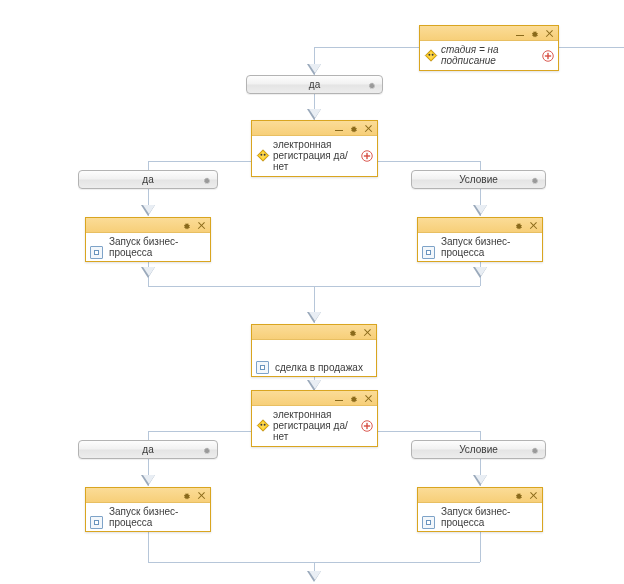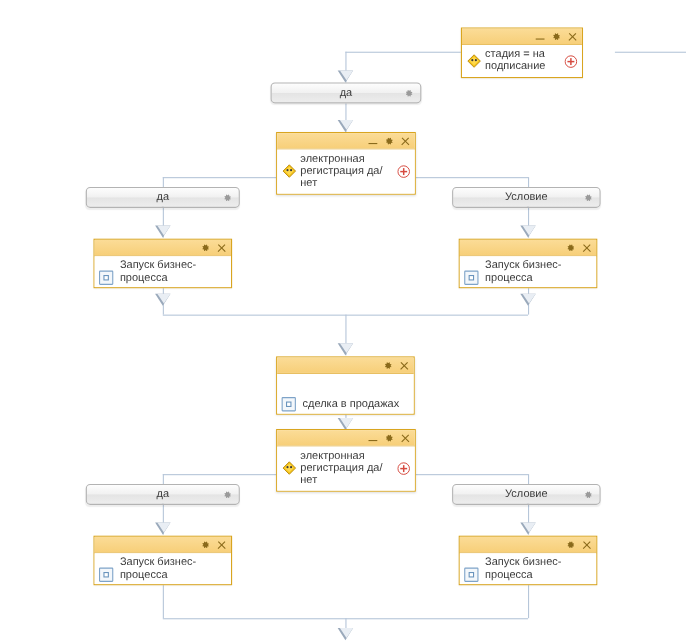--- a/index.html
+++ b/index.html
@@ -269,21 +269,21 @@
   </div>
   <div class="arrow" style="left:473px; top:475px;">
     <div class="tri-outer"></div>
       <div class="tri-inner"></div>
   </div>
   <div class="arrow" style="left:307px; top:571px;">
     <div class="tri-outer"></div>
       <div class="tri-inner"></div>
   </div>
 
-  <div class="node" style="left:419px; top:25px; width:111px;">
+  <div class="node" style="left:419px; top:25px; width:140px;font-style:italic;">
     <div class="node-bar">
       <span class="tb-min"></span>
       <span class="tb-icon">
         <svg width="9" height="9" viewBox="0 0 16 16">
             <path fill="#8a6a1b" d="M8 5.2A2.8 2.8 0 1 0 8 10.8 2.8 2.8 0 0 0 8 5.2zm0 4.3A1.5 1.5 0 1 1 8 6.5a1.5 1.5 0 0 1 0 3zM14 9.1l-1.2-.4a4.9 4.9 0 0 0 0-1.4l1.2-.4-.6-1.7-1.2.4a5 5 0 0 0-1-1L11.6 3 10 2.3l-.5 1.2a5 5 0 0 0-1.4 0L7.6 2.3 6 3l.4 1.2a5 5 0 0 0-1 1L4.2 4.8 3.6 6.5l1.2.4a4.9 4.9 0 0 0 0 1.4l-1.2.4.6 1.7 1.2-.4a5 5 0 0 0 1 1L6 12.3l1.6.6.5-1.2a5 5 0 0 0 1.4 0l.5 1.2 1.6-.6-.4-1.2a5 5 0 0 0 1-1l1.2.4z"></path>
           </svg>
       </span>
       <span class="tb-close"></span>
     </div>
     <div class="node-body" style="padding-right:20px;">

